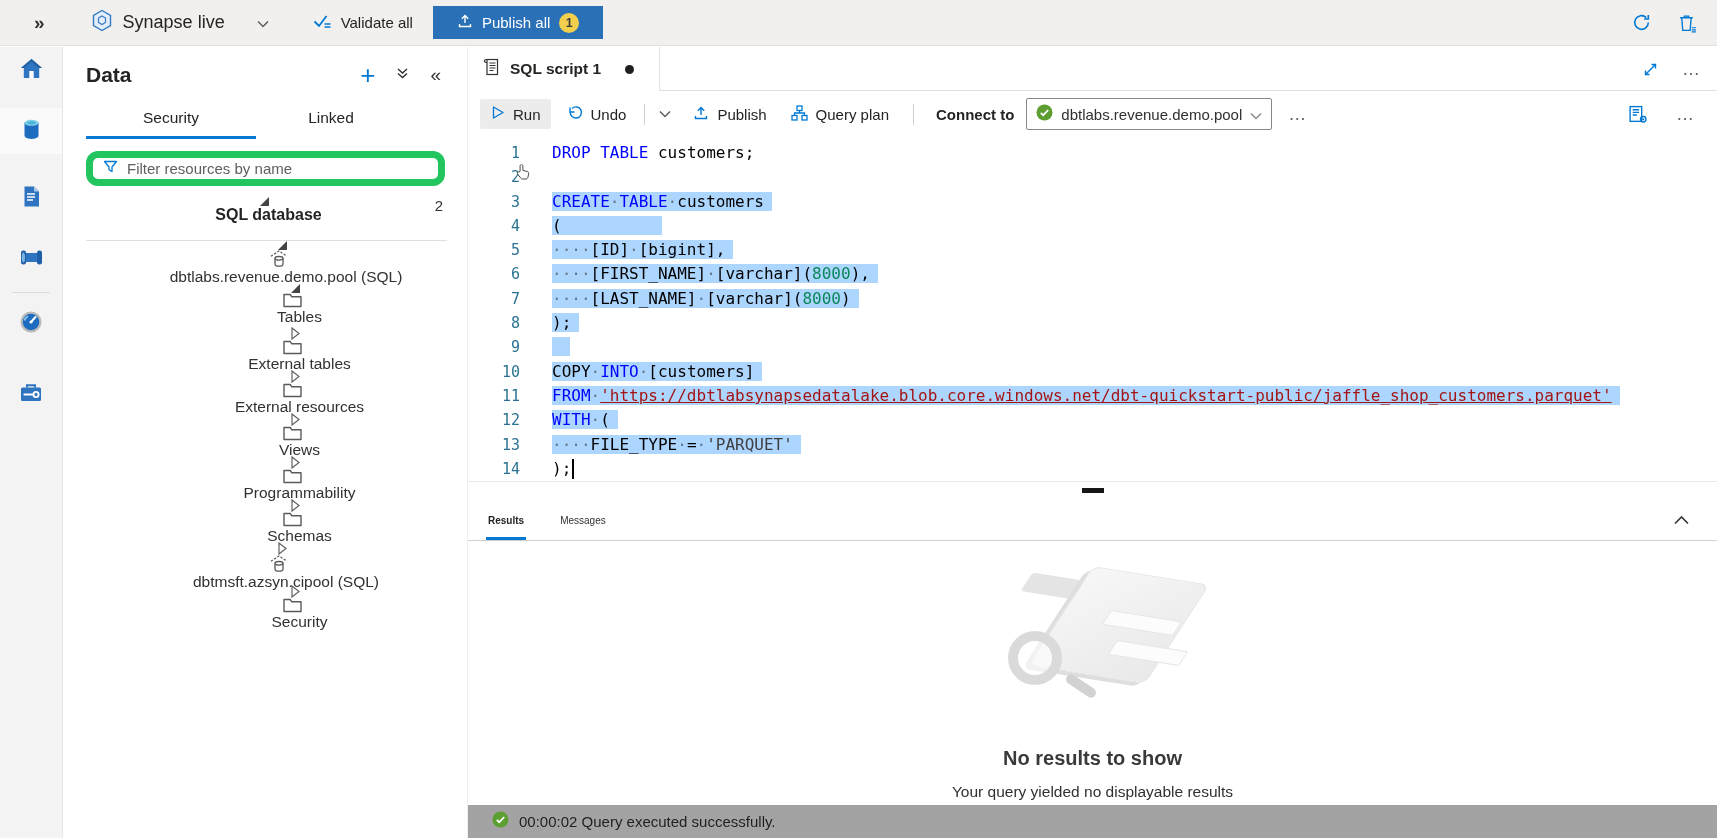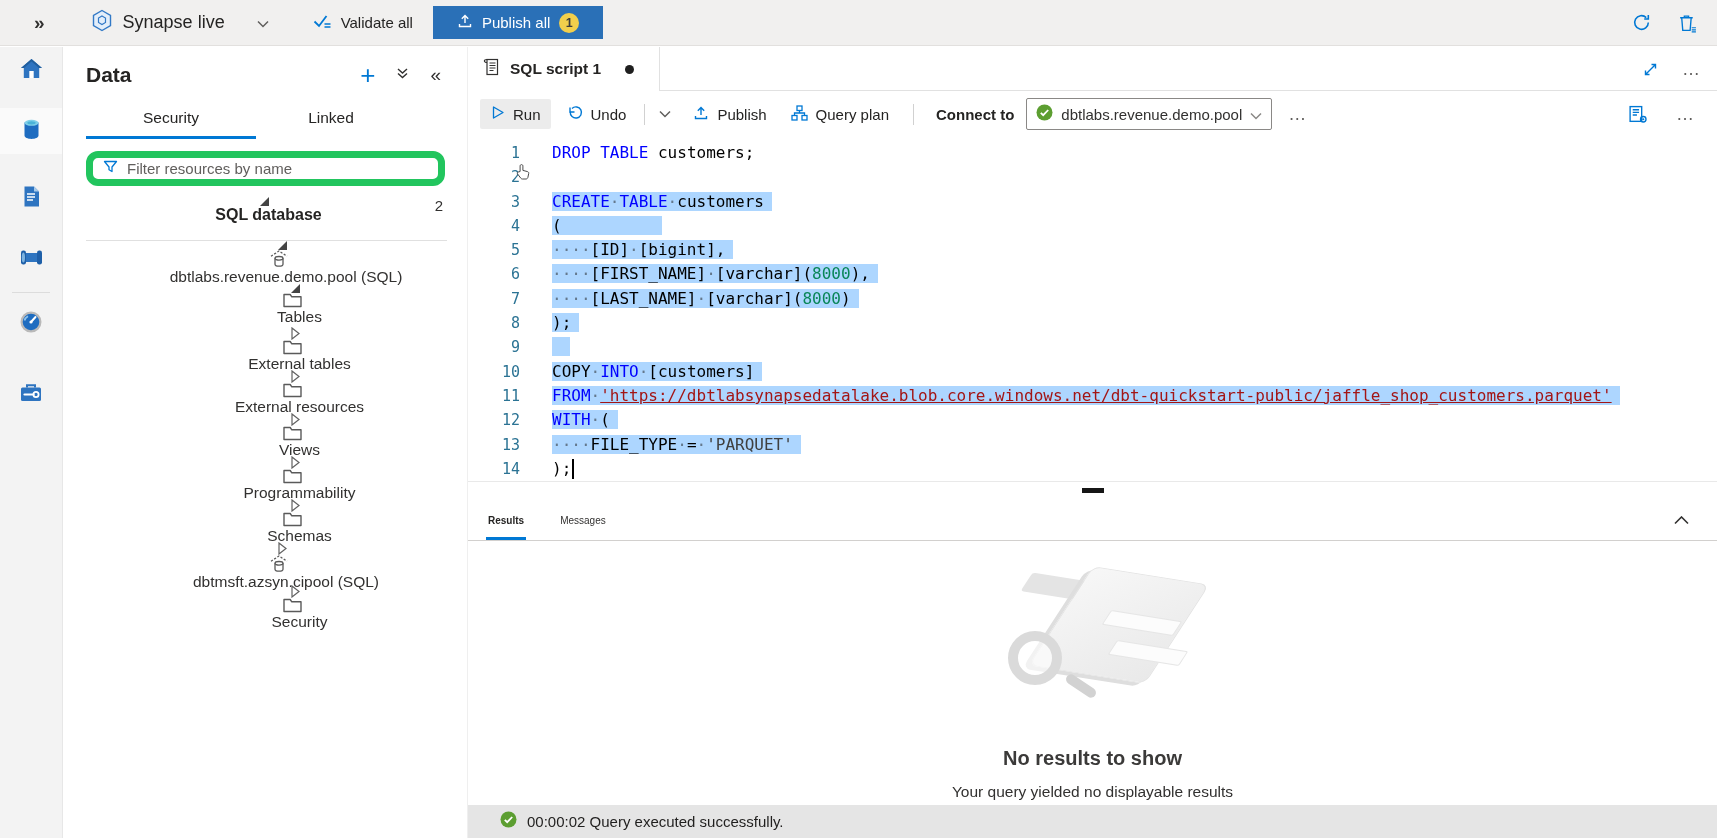--- a/index.html
+++ b/index.html
@@ -93,21 +93,21 @@
   .illus { position: relative; width: 230px; height: 172px; margin-top: 12px; }
   .il-card { position: absolute; left: 82px; top: 18px; width: 118px; height: 108px; background: linear-gradient(135deg, #f7f7f7, #e9e9e9); border-radius: 8px; border: 1px solid #e3e3e3; transform: rotate(9deg) skewX(-24deg); box-shadow: -4px 4px 0 #dedede; }
   .il-bar-out { position: absolute; left: 48px; top: 26px; width: 92px; height: 20px; background: #e4e4e4; border-radius: 3px; transform: rotate(9deg) skewX(-24deg); }
   .il-line1 { position: absolute; left: 128px; top: 62px; width: 72px; height: 16px; background: #fcfcfc; border: 1px solid #e6e6e6; border-radius: 2px; transform: rotate(9deg) skewX(-24deg); }
   .il-line2 { position: absolute; left: 134px; top: 92px; width: 72px; height: 16px; background: #fcfcfc; border: 1px solid #e6e6e6; border-radius: 2px; transform: rotate(9deg) skewX(-24deg); }
   .il-glass { position: absolute; left: 30px; top: 78px; width: 54px; height: 54px; border: 10px solid #dadada; border-radius: 50%; background: rgba(255,255,255,.6); }
   .il-handle { position: absolute; left: 86px; top: 128px; width: 34px; height: 10px; background: #d2d2d2; border-radius: 5px; transform: rotate(34deg); }
   .res-title { margin-top: 22px; font-size: 20px; font-weight: bold; color: #3b3a39; }
   .res-sub { margin-top: 13px; font-size: 15.5px; color: #323130; }
 
-  .statusbar { position: absolute; left: 0; right: 0; bottom: 0; height: 33px; background: #e5e5e5; display: flex; align-items: center; gap: 10px; padding-left: 32px; }
+  .statusbar { position: absolute; left: 0; right: 0; bottom: 0; height: 33px; background: #a3a3a3; display: flex; align-items: center; gap: 10px; padding-left: 24px; }
   .status-text { font-size: 15px; color: #201f1e; }
 </style>
 </head>
 <body>
 
 <div class="app">
 
   <div class="topbar">
     <span class="tb-expand">»</span>
     <div class="tb-mode">

